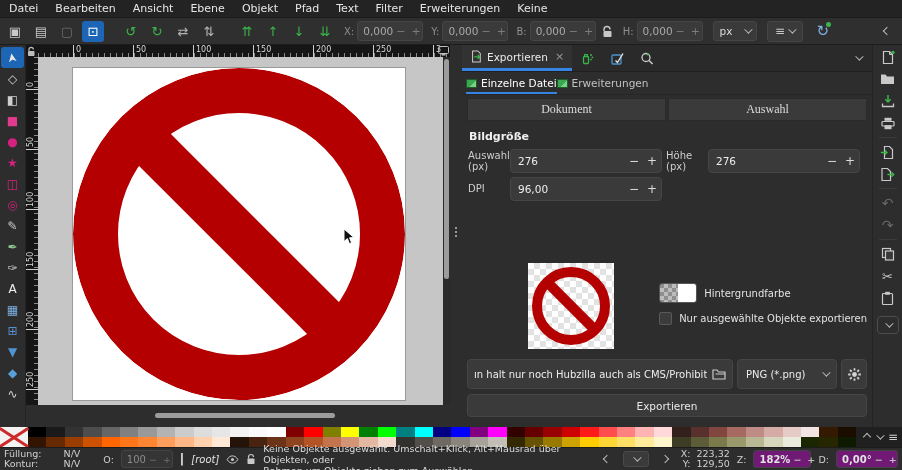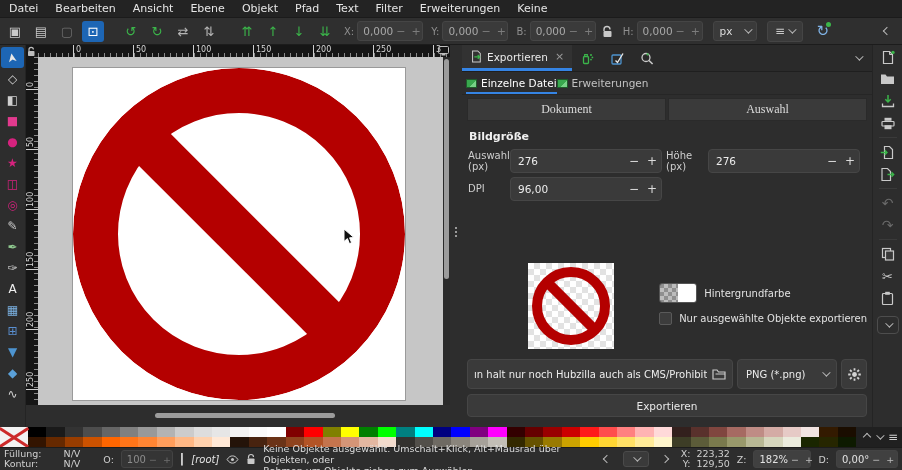--- a/index.html
+++ b/index.html
@@ -179,22 +179,22 @@
     display:flex; align-items:center; }
   .ofield .val { flex:1; padding-left:5px; color:#8c8c8c; font-size:10px; }
   .ofield .spin { color:#6f6f6f; padding:0 3px; }
   .layercaret { color:#fff; font-weight:bold; font-size:12px; }
   .layername { font-style:italic; color:#e4e4e4; font-size:10px; }
   .msg { line-height:11px; color:#dcdcdc; width:318px; }
   .navbtn { width:18px; height:16px; display:flex; align-items:center; justify-content:center; }
   .navbtn.box { background:#3a3a3a; border:1px solid #4a4a4a; border-radius:3px; width:26px; }
   .xygrid { display:grid; grid-template-columns:auto auto; column-gap:6px; line-height:10.5px;
     text-align:right; }
-  .zfield { width:58px; height:18px; background:#404040; border:1px solid #434343; border-radius:3px;
-    display:flex; align-items:center; }
+  .zfield { width:58px; height:18px; background:#701a75; border:1px solid #434343; border-radius:3px;
+    display:flex; align-items:center;font-weight:bold; }
   .zfield .val { flex:1; text-align:left; padding-left:5px; font-size:10px; color:#e2e2e2; }
   .zfield .spin { color:#bdbdbd; padding:0 3px; }
   svg { display:block; }
 </style>
 </head>
 <body>
 
 <div class="app">
 
   <div class="menubar" id="menubar">

